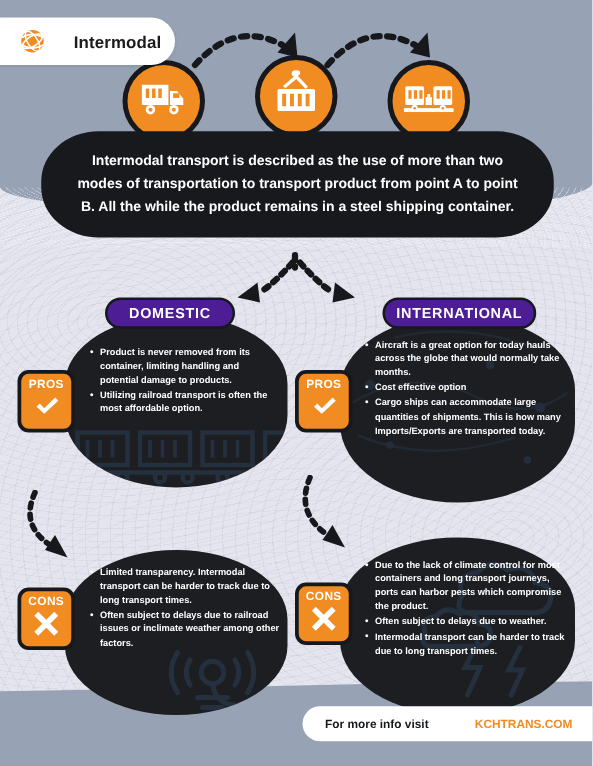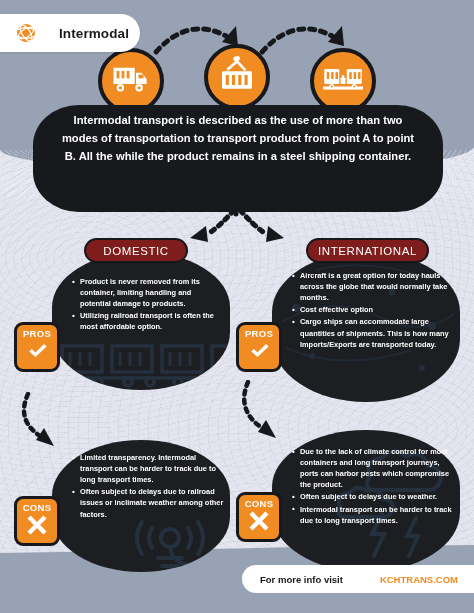--- a/index.html
+++ b/index.html
@@ -78,41 +78,41 @@
   .mode-circle svg { width: 40px; height: 40px; fill: #fff; }
   #mode-truck { left: 98px; top: 48px; }
   #mode-container { left: 204px; top: 44px; }
   #mode-train { left: 310px; top: 48px; }
 
   .dashed-arc { position: absolute; }
 
   
   .statement {
     position: absolute; left: 33px; top: 105px;
-    width: 410px; height: 107px;
+    width: 410px; height: 85px;
     background: #17191d;
     border-radius: 46px / 40px;
     color: #fff;
     display: flex; flex-direction: column;
-    align-items: center; justify-content: flex-start;
+    align-items: center; justify-content: center;
     padding: 6px 16px;
     text-align: center;
     font-size: 11.2px; font-weight: bold; line-height: 1.62;
     z-index: 5;
   }
 
   
   .col-pill {
     position: absolute;
     height: 25px;
-    background: #7f1d1d;
+    background: #4c1d95;
     border: 2.5px solid #16181c;
     border-radius: 14px;
     color: #fff;
-    font-size: 11.5px; font-weight: normal; letter-spacing: .6px;
+    font-size: 11.5px; font-weight: bold; letter-spacing: .6px;
     display: flex; align-items: center; justify-content: center;
     z-index: 6;
   }
   #pill-domestic { left: 84px; top: 238px; width: 104px; }
   #pill-international { left: 306px; top: 238px; width: 123px; }
 
   
   .blob {
     position: absolute;
     background: #1c1e22;
@@ -151,21 +151,20 @@
   .badge {
     position: absolute;
     width: 46px; height: 50px;
     background: #f18c23;
     border: 3px solid #16181c;
     border-radius: 9px;
     display: flex; flex-direction: column;
     align-items: center; justify-content: center;
     gap: 1px;
     z-index: 9;
-    margin-top: 26px;
   }
   .badge-label {
     font-size: 9.5px; font-weight: bold; color: #fff; letter-spacing: .3px;
   }
   .badge svg { width: 24px; height: 22px; fill: #fff; }
   #badge-pros-dom { left: 14px;  top: 296px; }
   #badge-pros-int { left: 236px; top: 296px; }
   #badge-cons-dom { left: 14px;  top: 470px; }
   #badge-cons-int { left: 236px; top: 466px; }
 

